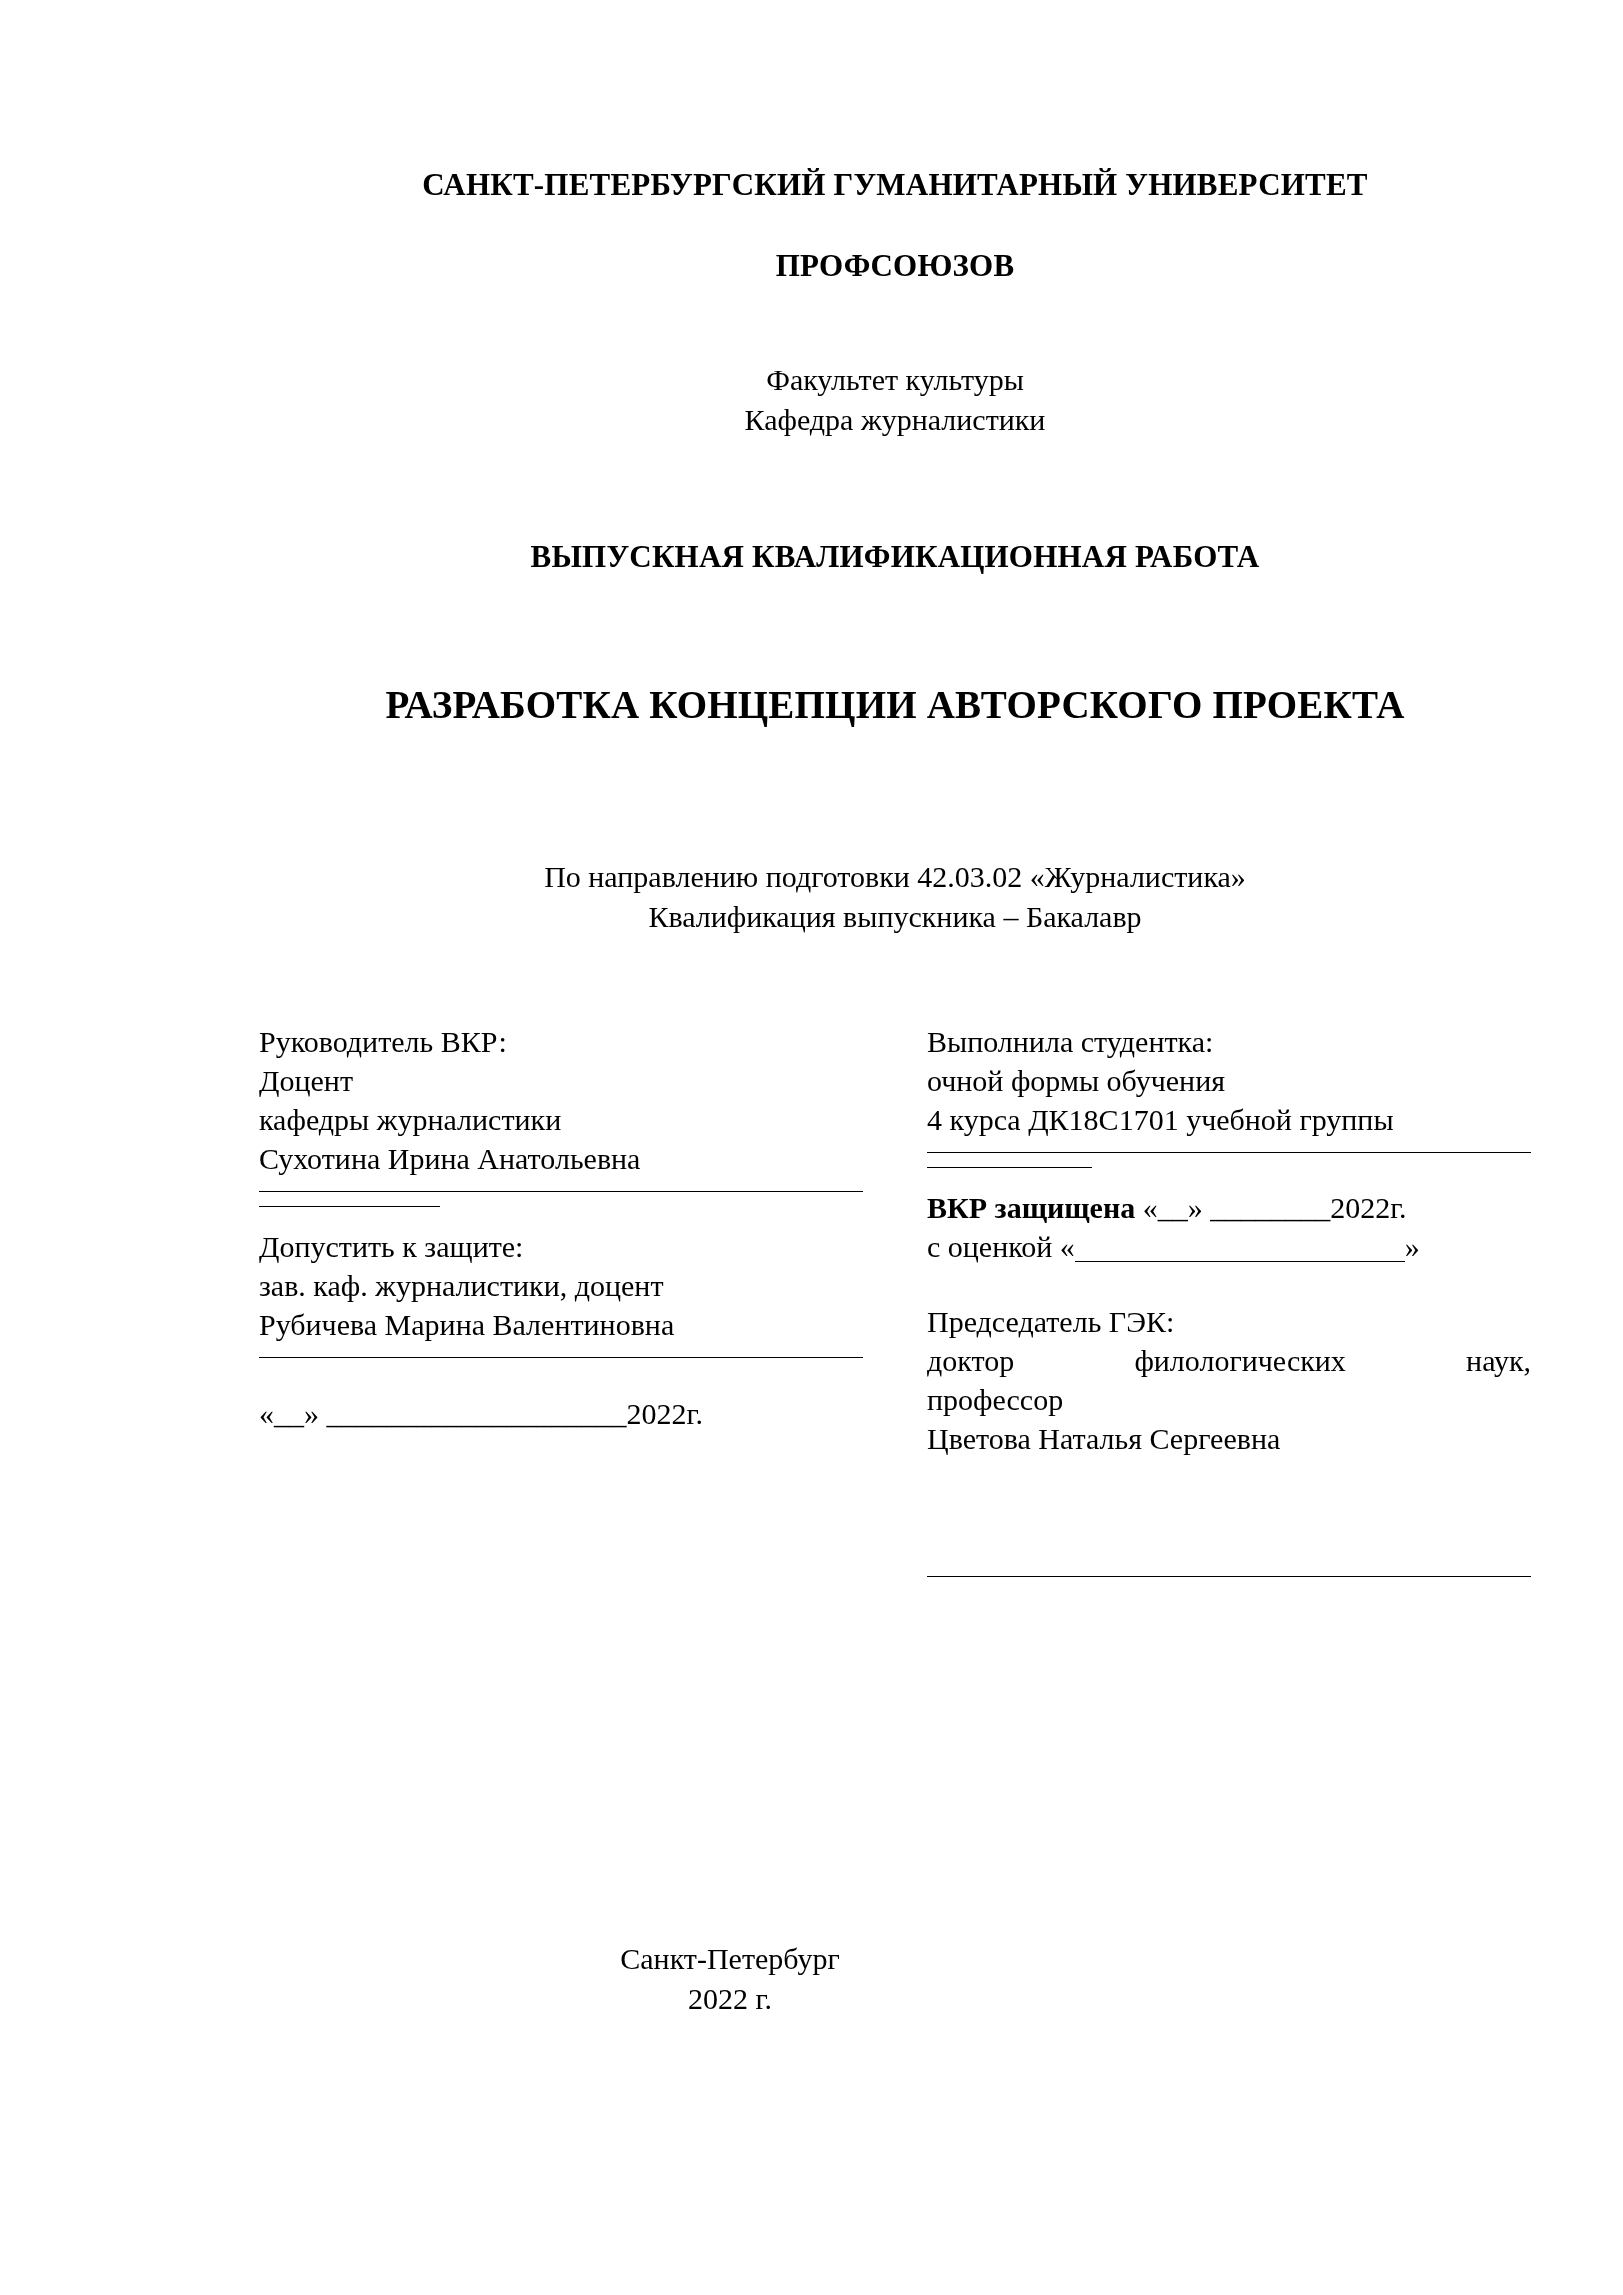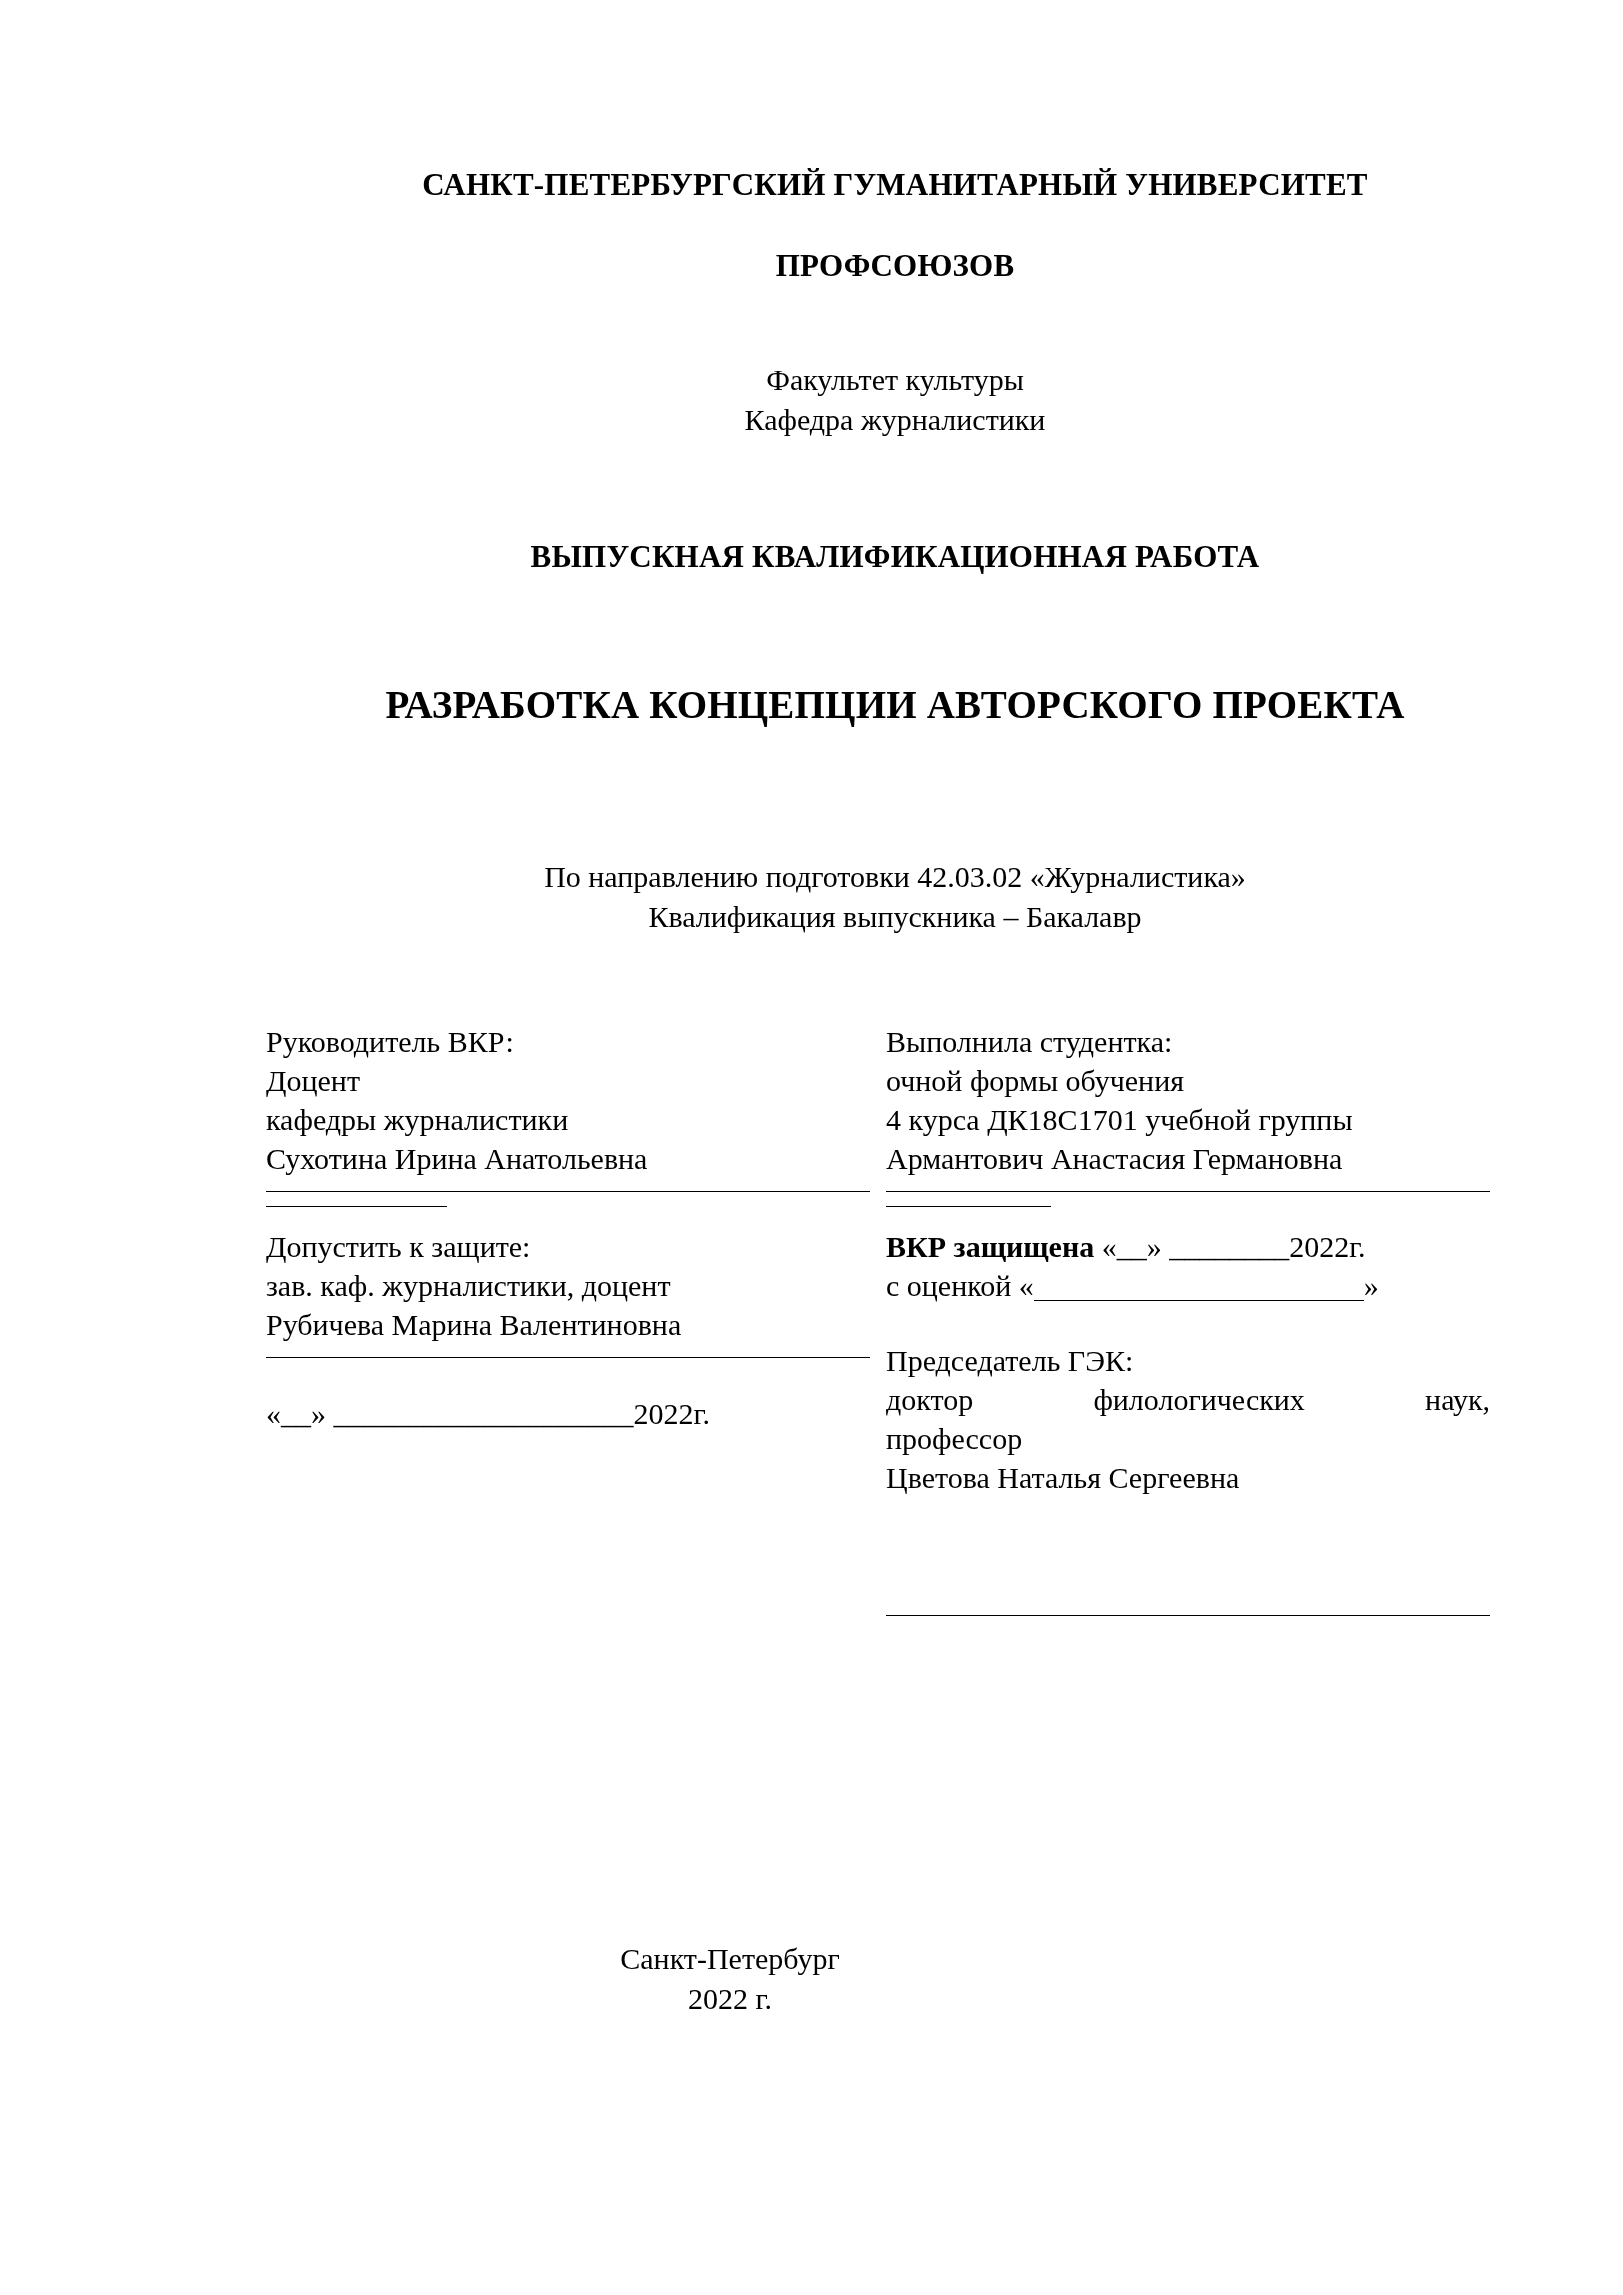--- a/index.html
+++ b/index.html
@@ -70,22 +70,22 @@
     font-size: 30px;
     line-height: 1.32;
   }
   .gap-direction-top { height: 94px; }
 
   .columns {
     position: relative;
     margin-top: 86px;
     width: 1272px;
     display: flex;
+    justify-content: space-between;
     align-items: flex-start;
-    margin-left: 7px;
   }
   .col-left {
     width: 620px;
     position: relative;
   }
   .col-right {
     width: 604px;
     position: relative;
   }
   .line {
@@ -184,21 +184,20 @@
         <div class="block-gap-md"></div>
         <div class="line">«__» ____________________2022г.</div>
 
       </div>
 
       <div class="col-right">
 
         <div class="line">Выполнила студентка:</div>
         <div class="line">очной формы обучения</div>
         <div class="line">4 курса ДК18С1701 учебной группы</div>
-        <div class="line">Армантович Анастасия Германовна</div>
         <div class="rule rule-right-long"></div>
         <div class="rule rule-right-short"></div>
 
         <div class="block-gap-sm"></div>
         <div class="line"><span class="bold">ВКР защищена</span> <span>«__» ________2022г.</span></div>
         <div class="line"><span>с оценкой «</span><span class="inline-rule ir-420"></span><span>»</span></div>
 
         <div class="block-gap-md"></div>
         <div class="line">Председатель ГЭК:</div>
         <div class="justify-line"><span>доктор</span> <span>филологических</span> <span>наук,</span></div>

